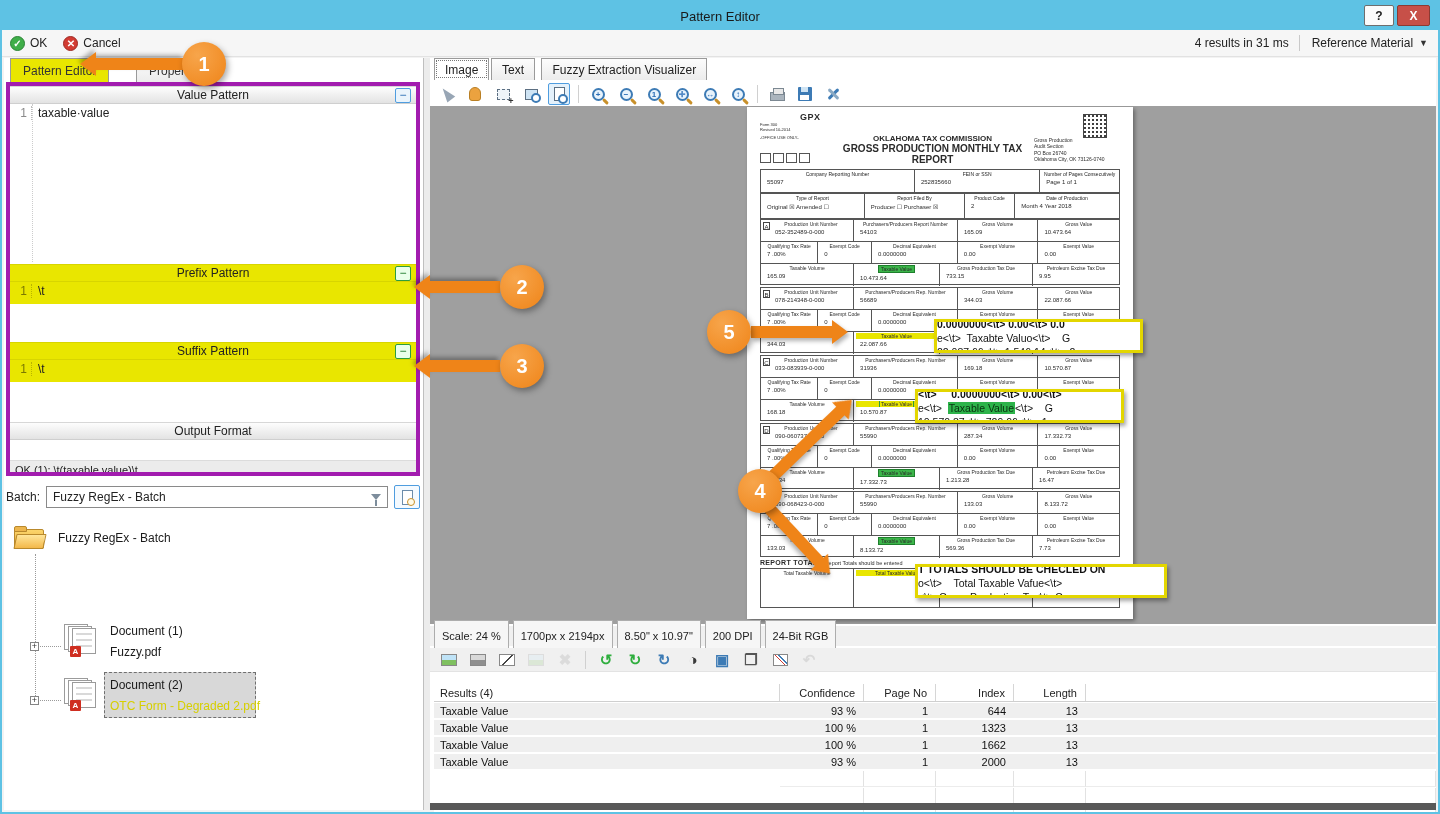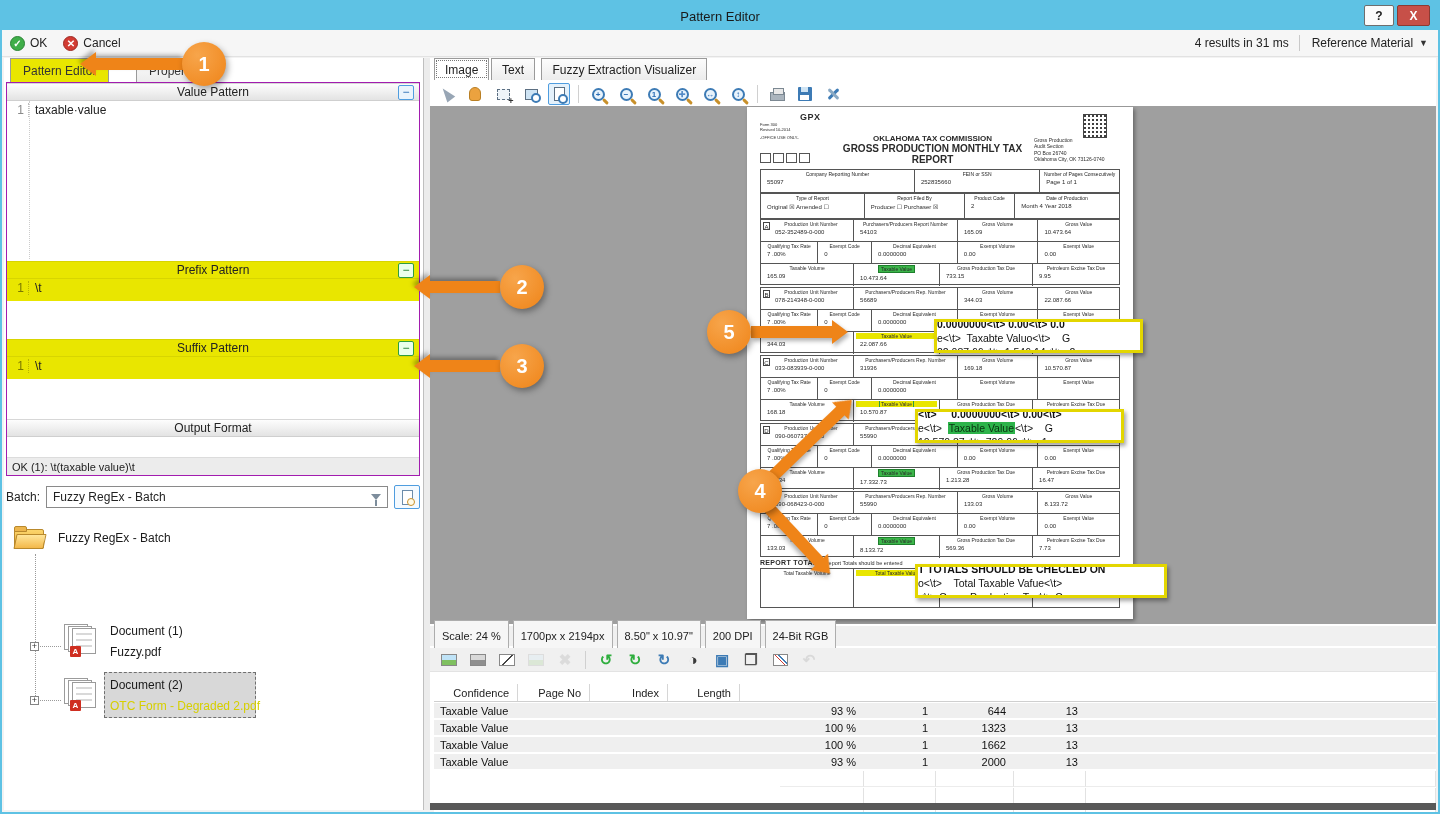--- a/index.html
+++ b/index.html
@@ -19,21 +19,21 @@
   .cir.cancel{background:#d23b32;border:1px solid #9e2a23;}
   .cmdspacer{flex:1;}
   .cmd-results{padding:0 10px;}
   .cmd-divider{width:1px;height:16px;background:#c9c9c9;}
   .cmd-ref{padding:0 10px 0 12px;display:flex;align-items:center;gap:6px;text-align:right;}
   .caret{font-size:9px;color:#333;}
   
   #leftpanel{position:absolute;left:2px;top:56px;width:420px;bottom:2px;background:#fff;border-right:1px solid #bfbfbf;}
   .ltab{position:absolute;top:0;height:24px;display:flex;align-items:center;padding:0 12px;font-size:12px;border:1px solid #9a9a9a;border-bottom:none;background:linear-gradient(#fcfcfc,#ececec);color:#333;}
   .ltab.hl{background:#e9e600;font-weight:normal;z-index:2;}
-  .lp-body{position:absolute;left:2px;top:24px;width:414px;height:394px;border:1px solid #a21caf;background:#fff;overflow:hidden;}
+  .lp-body{position:absolute;left:2px;top:24px;width:414px;height:394px;border:4px solid #a21caf;background:#fff;overflow:hidden;}
   .sechdr{position:absolute;left:0;right:0;height:18px;background:linear-gradient(#fdfdfd,#e3e3e3);border-top:1px solid #d7d7d7;border-bottom:1px solid #cfcfcf;display:flex;align-items:center;justify-content:center;font-size:12px;color:#222;}
   .sechdr.yel,.codeline.yel{background:#e9e600;border-color:#d8d500;}
   .minusbtn{position:absolute;right:5px;top:1px;width:16px;height:15px;border:1px solid #4f9ddf;background:#eaf4fc;color:#2a6db5;font-size:12px;line-height:12px;text-align:center;border-radius:2px;}
   .minusbtn.grn{border-color:#2e9e3e;color:#1d7a2b;background:#eaffea;}
   .codeline{position:absolute;left:0;right:0;display:flex;font-family:"DejaVu Sans Mono",monospace;font-size:12px;color:#222;}
   .gutter{width:22px;text-align:right;padding-right:4px;color:#8a8a8a;border-right:1px dotted #bbb;}
   .codetxt{padding-left:6px;white-space:pre;}
   .editorfill{position:absolute;left:0;right:0;background:#fff;}
   .editorfill .gcol{position:absolute;left:22px;top:0;bottom:0;border-right:1px dotted #ccc;}
   .statusline{position:absolute;left:0;right:0;height:18px;background:#ececec;border-top:1px solid #dcdcdc;font-size:11px;color:#222;display:flex;align-items:center;padding-left:5px;}
@@ -743,21 +743,21 @@
             </div>
           </div>
         <div id="popups">
             <div class="popup" style="left: 168px; top: 212px; width: 209px; margin-left: 19px;">
               <div class="pwrap">
                 <div class="pline" style="font-weight: bold;">0.0000000&lt;\t&gt; 0.00&lt;\t&gt; 0.0</div>
                 <div class="pline"><span>e&lt;\t&gt;  Taxabte Valuo&lt;\t&gt;    G</span></div>
                 <div class="pline">22.087.66&lt;\t&gt; 1.546.14&lt;\t&gt;  2</div>
               </div>
             </div>
-            <div class="popup" style="left: 168px; top: 282px; width: 209px; margin-top: 20px;">
+            <div class="popup" style="left: 168px; top: 282px; width: 209px;">
               <div class="pwrap">
                 <div class="pline" style="font-weight: bold;">&lt;\t&gt;     0.0000000&lt;\t&gt; 0.00&lt;\t&gt;</div>
                 <div class="pline"><span>e&lt;\t&gt;  </span><span class="grn">Taxable Value</span><span>&lt;\t&gt;    G</span></div>
                 <div class="pline">10.570.87&lt;\t&gt; 729.06&lt;\t&gt;  1</div>
               </div>
             </div>
             <div class="popup" style="left: 168px; top: 457px; width: 252px;">
               <div class="pwrap">
                 <div class="pline" style="font-weight: bold;">T TOTALS SHOULD BE CHECLED ON</div>
                 <div class="pline"><span>o&lt;\t&gt;    Total Taxable Vafue&lt;\t&gt;</span></div>
@@ -813,20 +813,21 @@
         <span class="tool">
           <span class="curve"></span>
         </span>
         <span class="tool dis">
           <span class="g" style="color: rgb(191, 191, 191);">↶</span>
         </span>
       </div>
 
     <div class="results">
       <div class="rhead">
+        <div class="rc-name">Results (4)</div>
         <div class="rc-conf">Confidence</div>
         <div class="rc-page">Page No</div>
         <div class="rc-index">Index</div>
         <div class="rc-len">Length</div>
         <div class="rc-fill" style="border-right:none;"></div>
       </div>
       <div id="rrows">
           <div class="rrow" style="top: 25px;">
             <div class="rc-name">Taxable Value</div>
             <div class="rc-conf">93 %</div>

